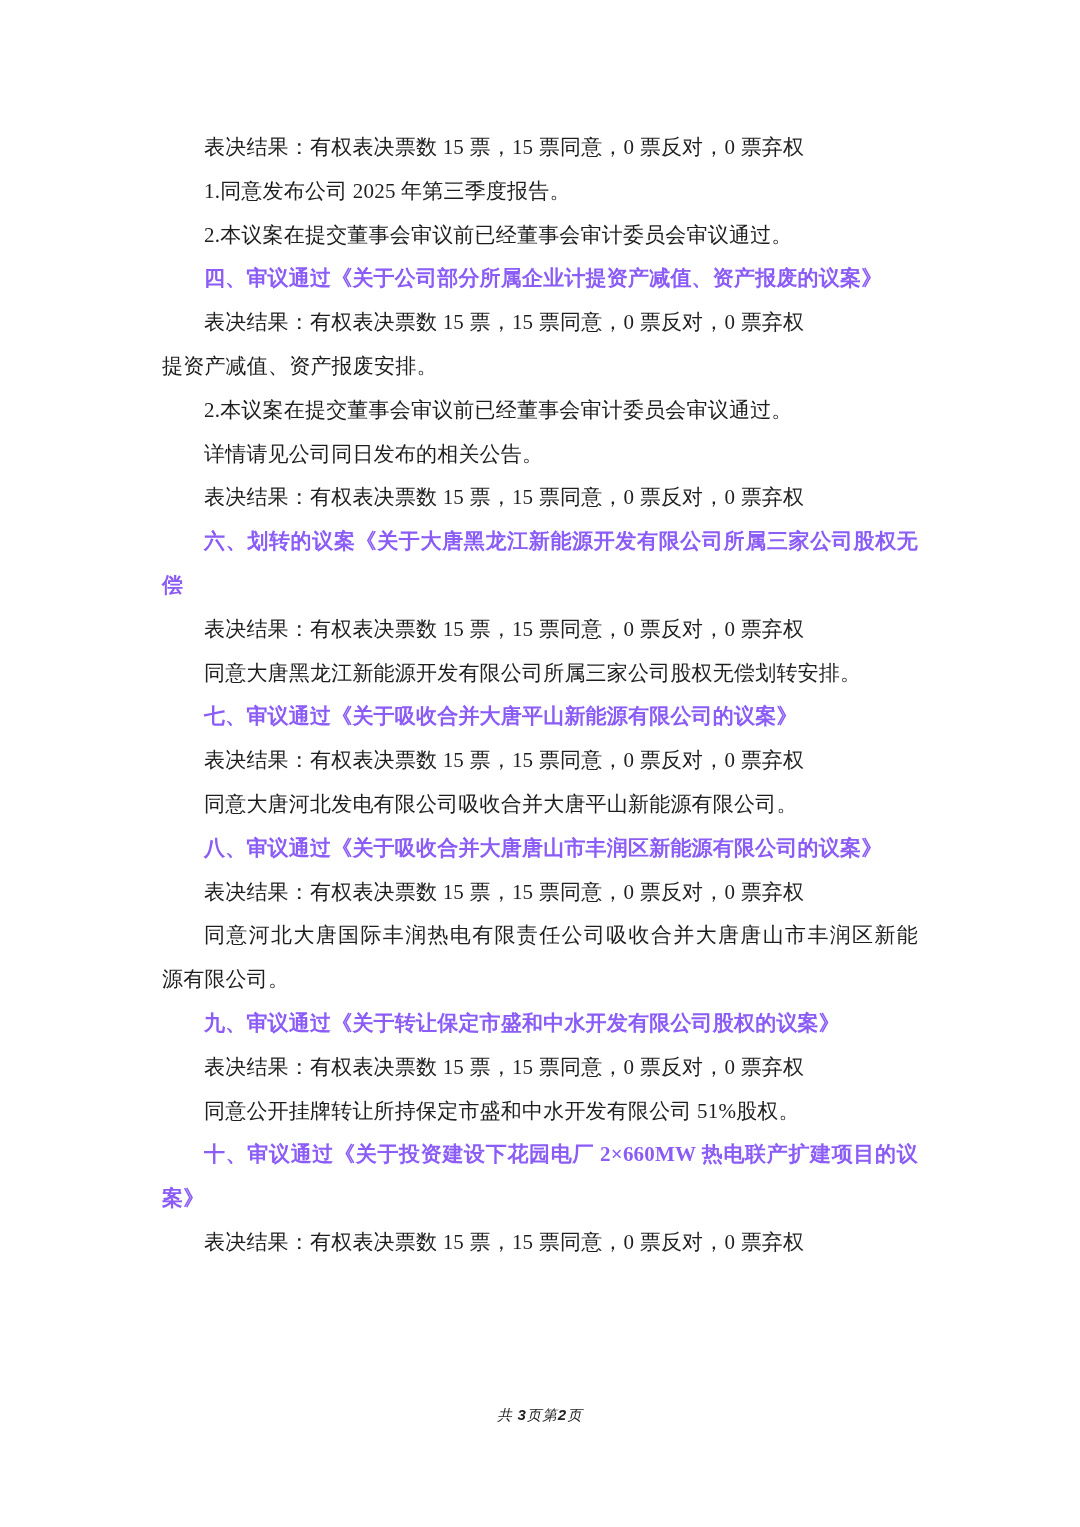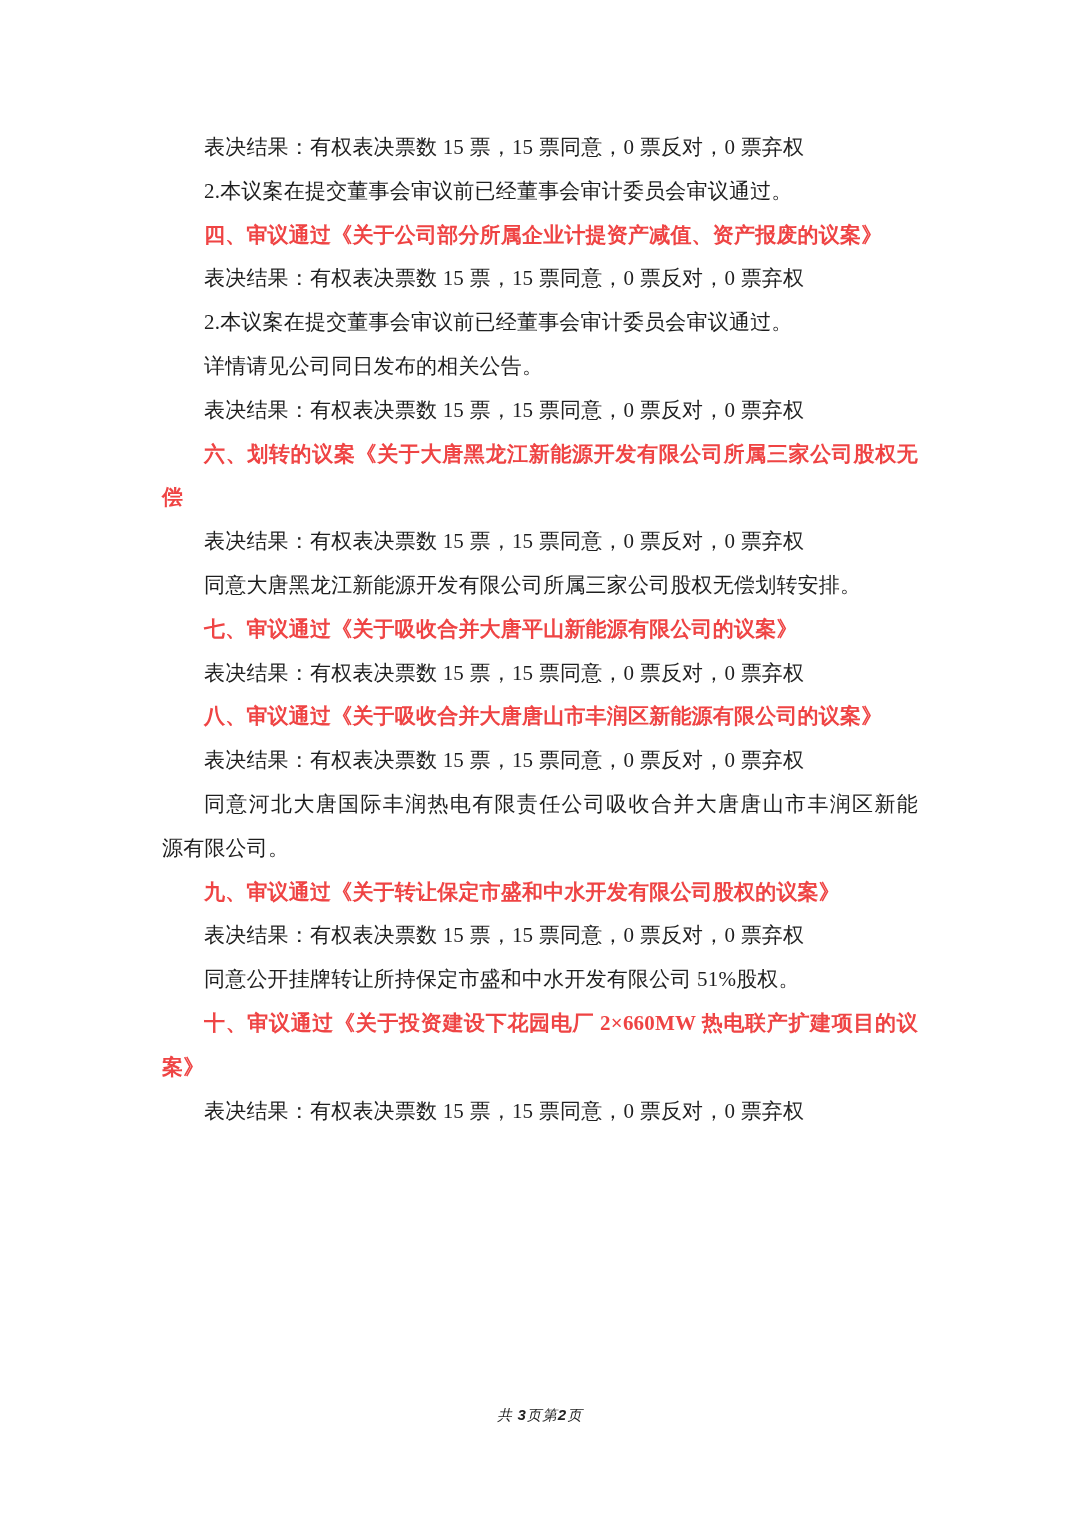--- a/index.html
+++ b/index.html
@@ -26,21 +26,21 @@
   }
   .line {
     text-align: left;
     letter-spacing: 0.2px;
   }
   .line.indent {
     text-indent: 2em;
   }
   .line.bold {
     font-weight: bold;
-    color: #ef4444;
+    color: #8b5cf6;
   }
   .line.fill {
     text-align: justify;
     text-align-last: justify;
   }
   .footer {
     position: absolute;
     left: 0;
     right: 0;
     top: 1406px;
@@ -55,31 +55,34 @@
     font-weight: bold;
     font-size: 15px;
   }
 </style>
 </head>
 <body>
 
 <div class="page">
   <div class="content" id="lines">
       <div class="line indent">表决结果：有权表决票数 15 票，15 票同意，0 票反对，0 票弃权</div>
+      <div class="line indent">1.同意发布公司 2025 年第三季度报告。</div>
       <div class="line indent">2.本议案在提交董事会审议前已经董事会审计委员会审议通过。</div>
       <div class="line bold indent">四、审议通过《关于公司部分所属企业计提资产减值、资产报废的议案》</div>
       <div class="line indent">表决结果：有权表决票数 15 票，15 票同意，0 票反对，0 票弃权</div>
+      <div class="line">提资产减值、资产报废安排。</div>
       <div class="line indent">2.本议案在提交董事会审议前已经董事会审计委员会审议通过。</div>
       <div class="line indent">详情请见公司同日发布的相关公告。</div>
       <div class="line indent">表决结果：有权表决票数 15 票，15 票同意，0 票反对，0 票弃权</div>
       <div class="line bold indent fill">六、划转的议案《关于大唐黑龙江新能源开发有限公司所属三家公司股权无偿</div>
       <div class="line indent">表决结果：有权表决票数 15 票，15 票同意，0 票反对，0 票弃权</div>
       <div class="line indent">同意大唐黑龙江新能源开发有限公司所属三家公司股权无偿划转安排。</div>
       <div class="line bold indent">七、审议通过《关于吸收合并大唐平山新能源有限公司的议案》</div>
       <div class="line indent">表决结果：有权表决票数 15 票，15 票同意，0 票反对，0 票弃权</div>
+      <div class="line indent">同意大唐河北发电有限公司吸收合并大唐平山新能源有限公司。</div>
       <div class="line bold indent">八、审议通过《关于吸收合并大唐唐山市丰润区新能源有限公司的议案》</div>
       <div class="line indent">表决结果：有权表决票数 15 票，15 票同意，0 票反对，0 票弃权</div>
       <div class="line indent fill">同意河北大唐国际丰润热电有限责任公司吸收合并大唐唐山市丰润区新能</div>
       <div class="line">源有限公司。</div>
       <div class="line bold indent">九、审议通过《关于转让保定市盛和中水开发有限公司股权的议案》</div>
       <div class="line indent">表决结果：有权表决票数 15 票，15 票同意，0 票反对，0 票弃权</div>
       <div class="line indent">同意公开挂牌转让所持保定市盛和中水开发有限公司 51%股权。</div>
       <div class="line bold indent fill">十、审议通过《关于投资建设下花园电厂 2×660MW 热电联产扩建项目的议</div>
       <div class="line bold">案》</div>
       <div class="line indent">表决结果：有权表决票数 15 票，15 票同意，0 票反对，0 票弃权</div>

